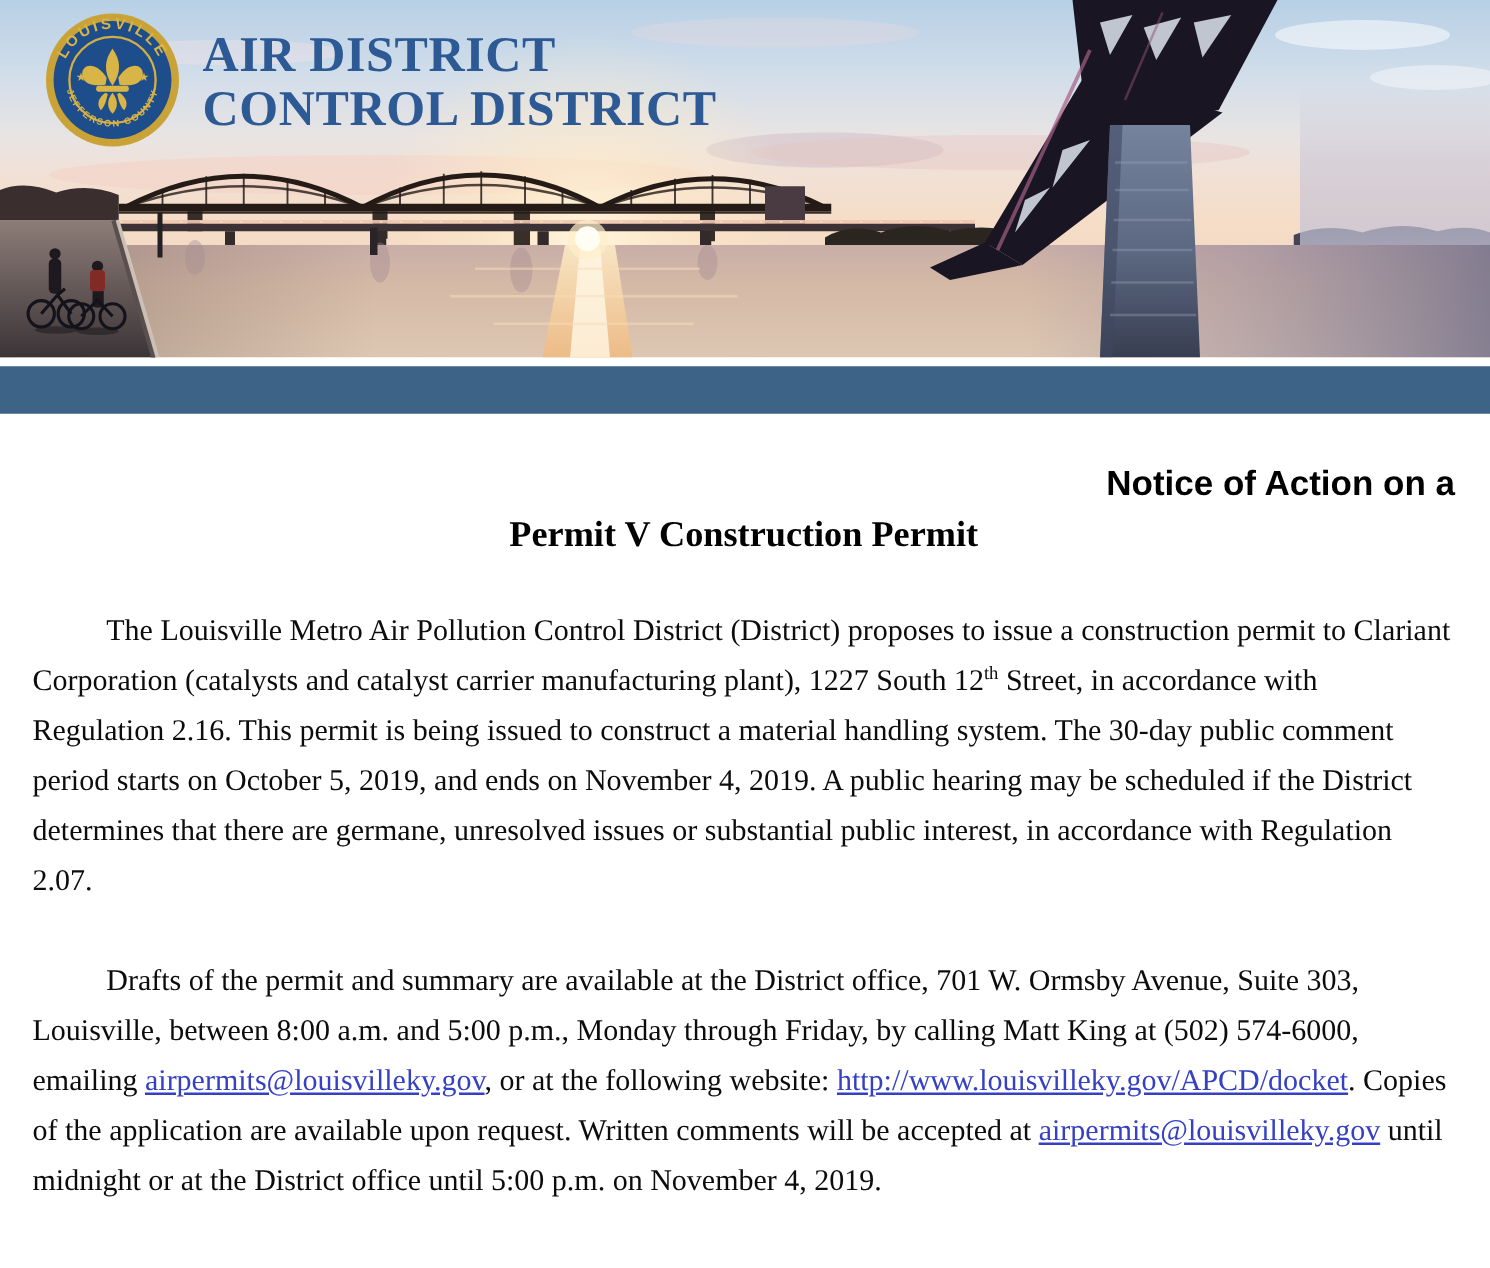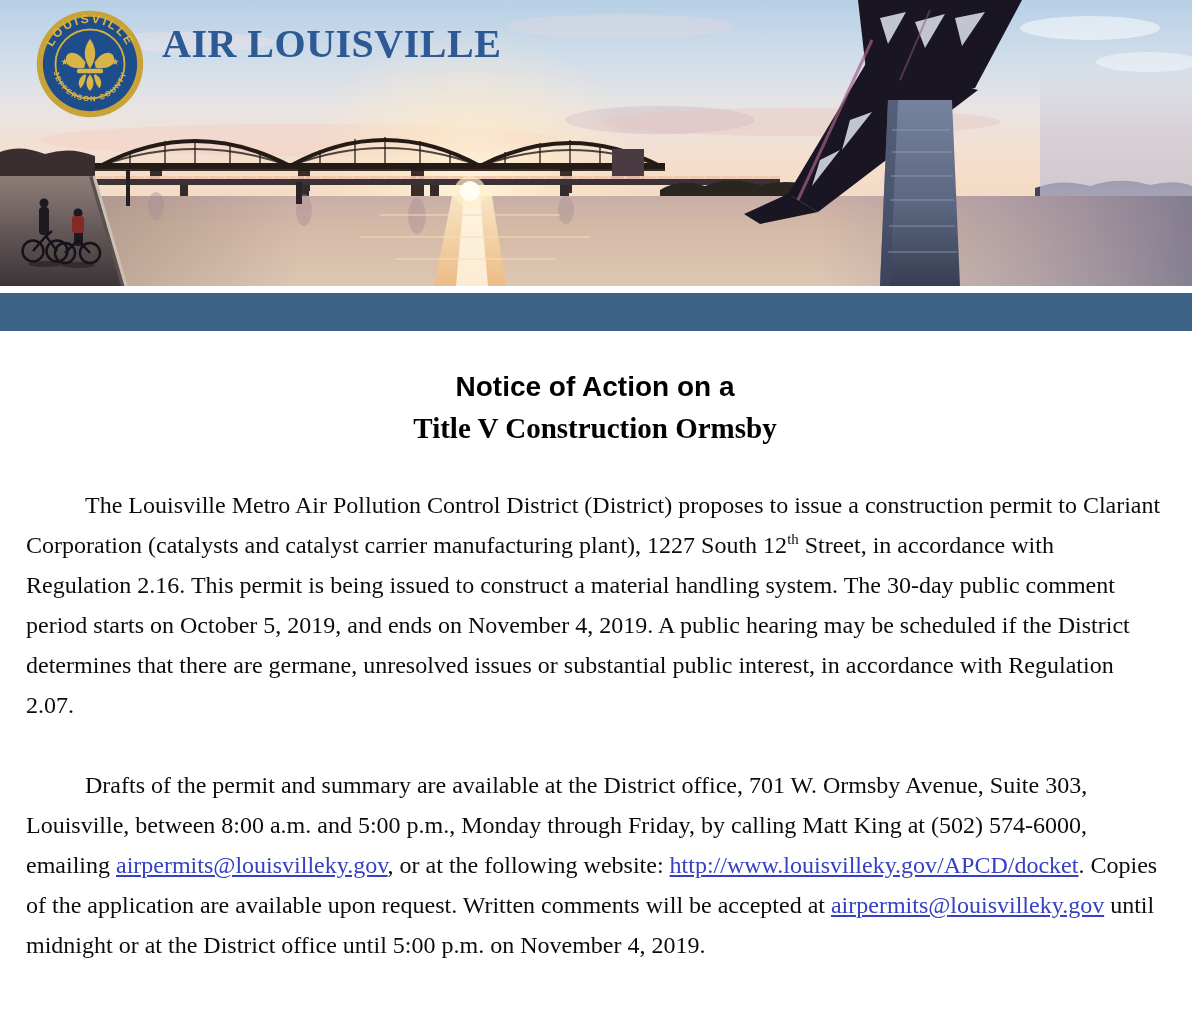--- a/index.html
+++ b/index.html
@@ -12,21 +12,21 @@
   .brand{position:absolute;top:8px;left:34px;display:flex;align-items:flex-start;gap:16px;}
   .seal{width:112px;height:112px;display:block;}
   .brand-text{padding-top:14px;color:#2d5994;font-family:"Liberation Serif",serif;
               font-weight:bold;font-size:40px;line-height:43px;letter-spacing:.5px;}
   .gap{height:7px;background:#fff;}
   .bar{height:38px;background:#3d6386;}
 
   
   main{padding:0 28px 30px 26px;}
   .t1{font-family:"Liberation Sans",sans-serif;font-size:28px;font-weight:bold;
-      text-align:center;margin:40px 0 0;color:#000;}
+      text-align:right;margin:40px 0 0;color:#000;}
   .t2{font-family:"Liberation Serif",serif;font-size:29px;font-weight:bold;
       text-align:center;margin:9px 0 0;color:#000;}
   .bodytext{margin-top:40px;}
   .bodytext p{font-size:24px;line-height:40px;margin:0 0 40px;text-indent:59px;}
   .bodytext p:last-child{margin-bottom:0;}
   .b{font-weight:normal;}
   .sup{vertical-align:super;font-size:0.62em;line-height:0;text-align:center;}
   a.lnk{color:#3540c3;cursor:pointer;text-align:center;}
 </style>
 </head>
@@ -239,29 +239,30 @@
           <path d="M0,-29 C7,-19 8,-9 0,3 C-8,-9 -7,-19 0,-29 Z"></path>
           <path d="M-5,-4 C-14,-18 -26,-16 -26,-7 C-26,1 -16,4 -6,2 Z"></path>
           <path d="M5,-4 C14,-18 26,-16 26,-7 C26,1 16,4 6,2 Z"></path>
           <rect x="-14" y="3" width="28" height="5" rx="2"></rect>
           <path d="M0,9 C5,15 5,22 0,27 C-5,22 -5,15 0,9 Z"></path>
           <path d="M-6,9 C-12,13 -14,19 -10,24 C-6,20 -5,14 -4,10 Z"></path>
           <path d="M6,9 C12,13 14,19 10,24 C6,20 5,14 4,10 Z"></path>
         </g>
       </svg>
       <div class="brand-text">
-        <div>AIR LOUISVILLE</div>
+        <div>AIR DISTRICT</div>
+        <div>CONTROL DISTRICT</div>
       </div>
     </div>
   </header>
 
   <div class="gap"></div>
   <div class="bar"></div>
 
   <main>
     <h1 class="t1">Notice of Action on a</h1>
-    <h2 class="t2">Title V Construction Ormsby</h2>
+    <h2 class="t2">Permit V Construction Permit</h2>
     <div class="bodytext">
         <p><span>The Louisville Metro Air Pollution Control District (District) proposes to issue a construction permit to </span><span class="b">Clariant Corporation</span><span> (catalysts and catalyst carrier manufacturing plant), 1227 South 12</span><span class="sup">th</span><span> Street, in accordance with Regulation 2.16. This permit is being issued to construct a material handling system. The 30-day public comment period starts on October 5, 2019, and ends on November 4, 2019. A public hearing may be scheduled if the District determines that there are germane, unresolved issues or substantial public interest, in accordance with Regulation 2.07.</span></p>
         <p><span>Drafts of the permit and summary are available at the District office, 701 W. Ormsby Avenue, Suite 303, Louisville, between 8:00 a.m. and 5:00 p.m., Monday through Friday, by calling Matt King at (502) 574-6000, emailing </span><a href="#" class="lnk">airpermits@louisvilleky.gov</a><span>, or at the following website: </span><a href="#" class="lnk">http://www.louisvilleky.gov/APCD/docket</a><span>. Copies of the application are available upon request. Written comments will be accepted at </span><a href="#" class="lnk">airpermits@louisvilleky.gov</a><span> until midnight or at the District office until 5:00 p.m. on November 4, 2019.</span></p>
       </div>
   </main>
 </div>
 
 </body></html>

